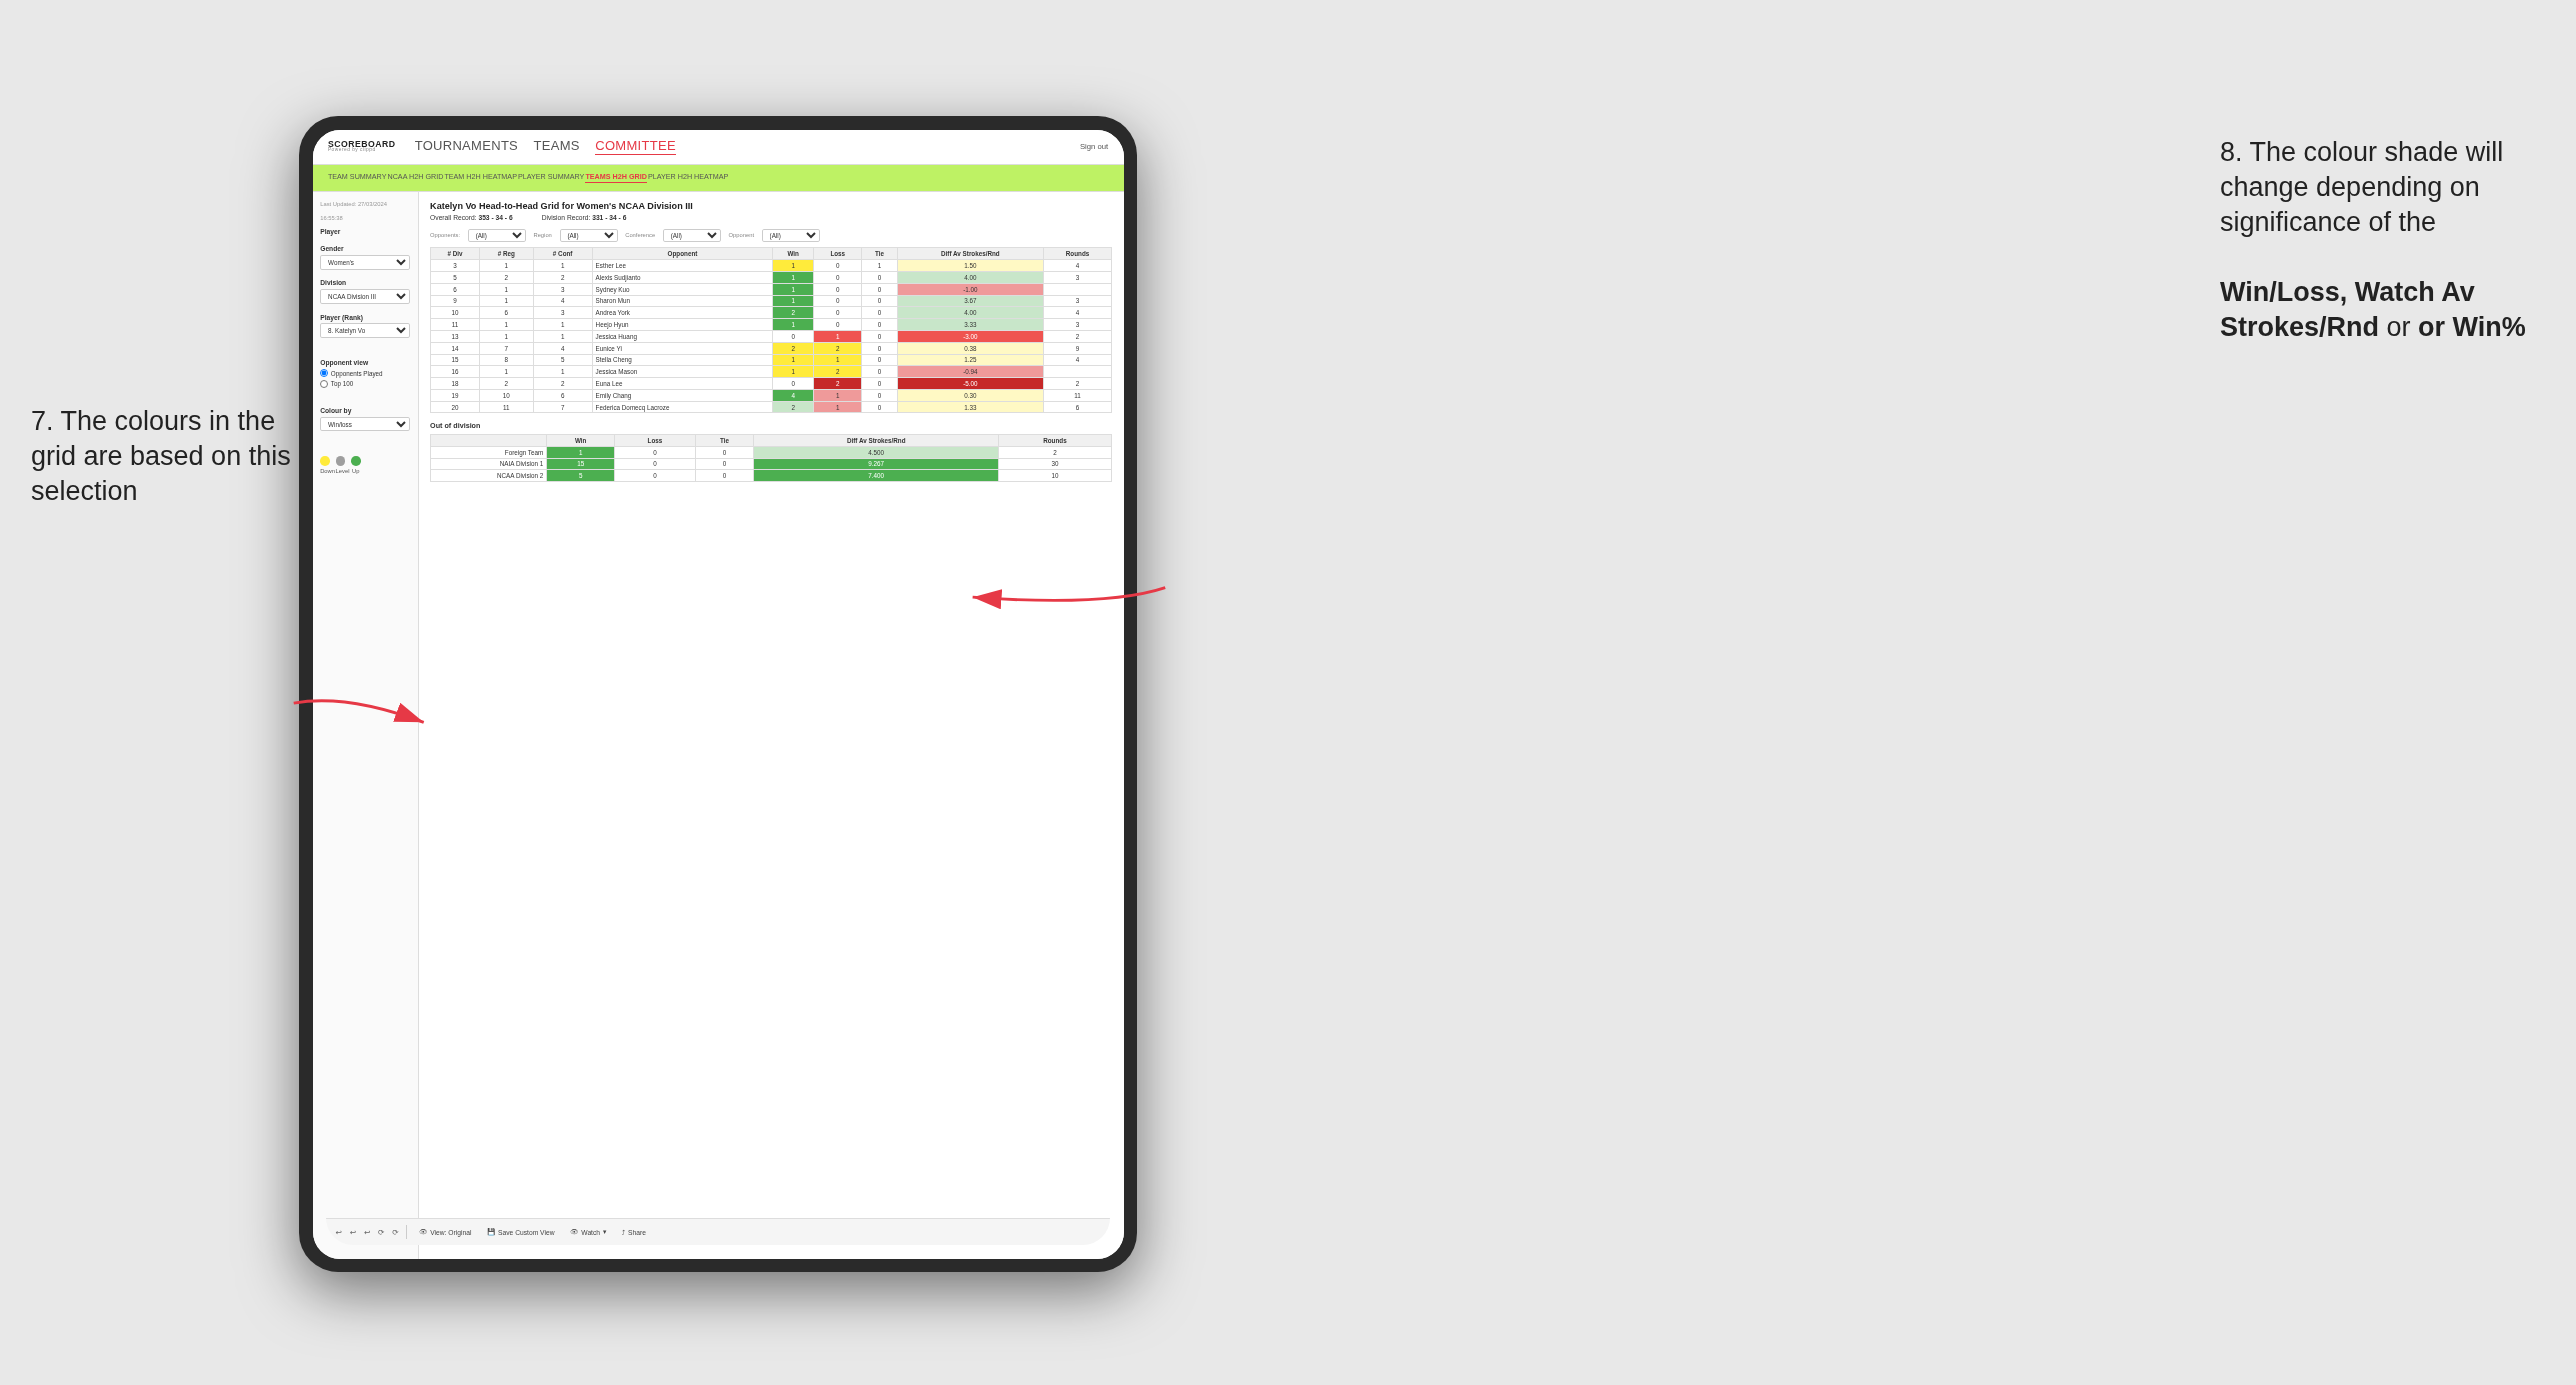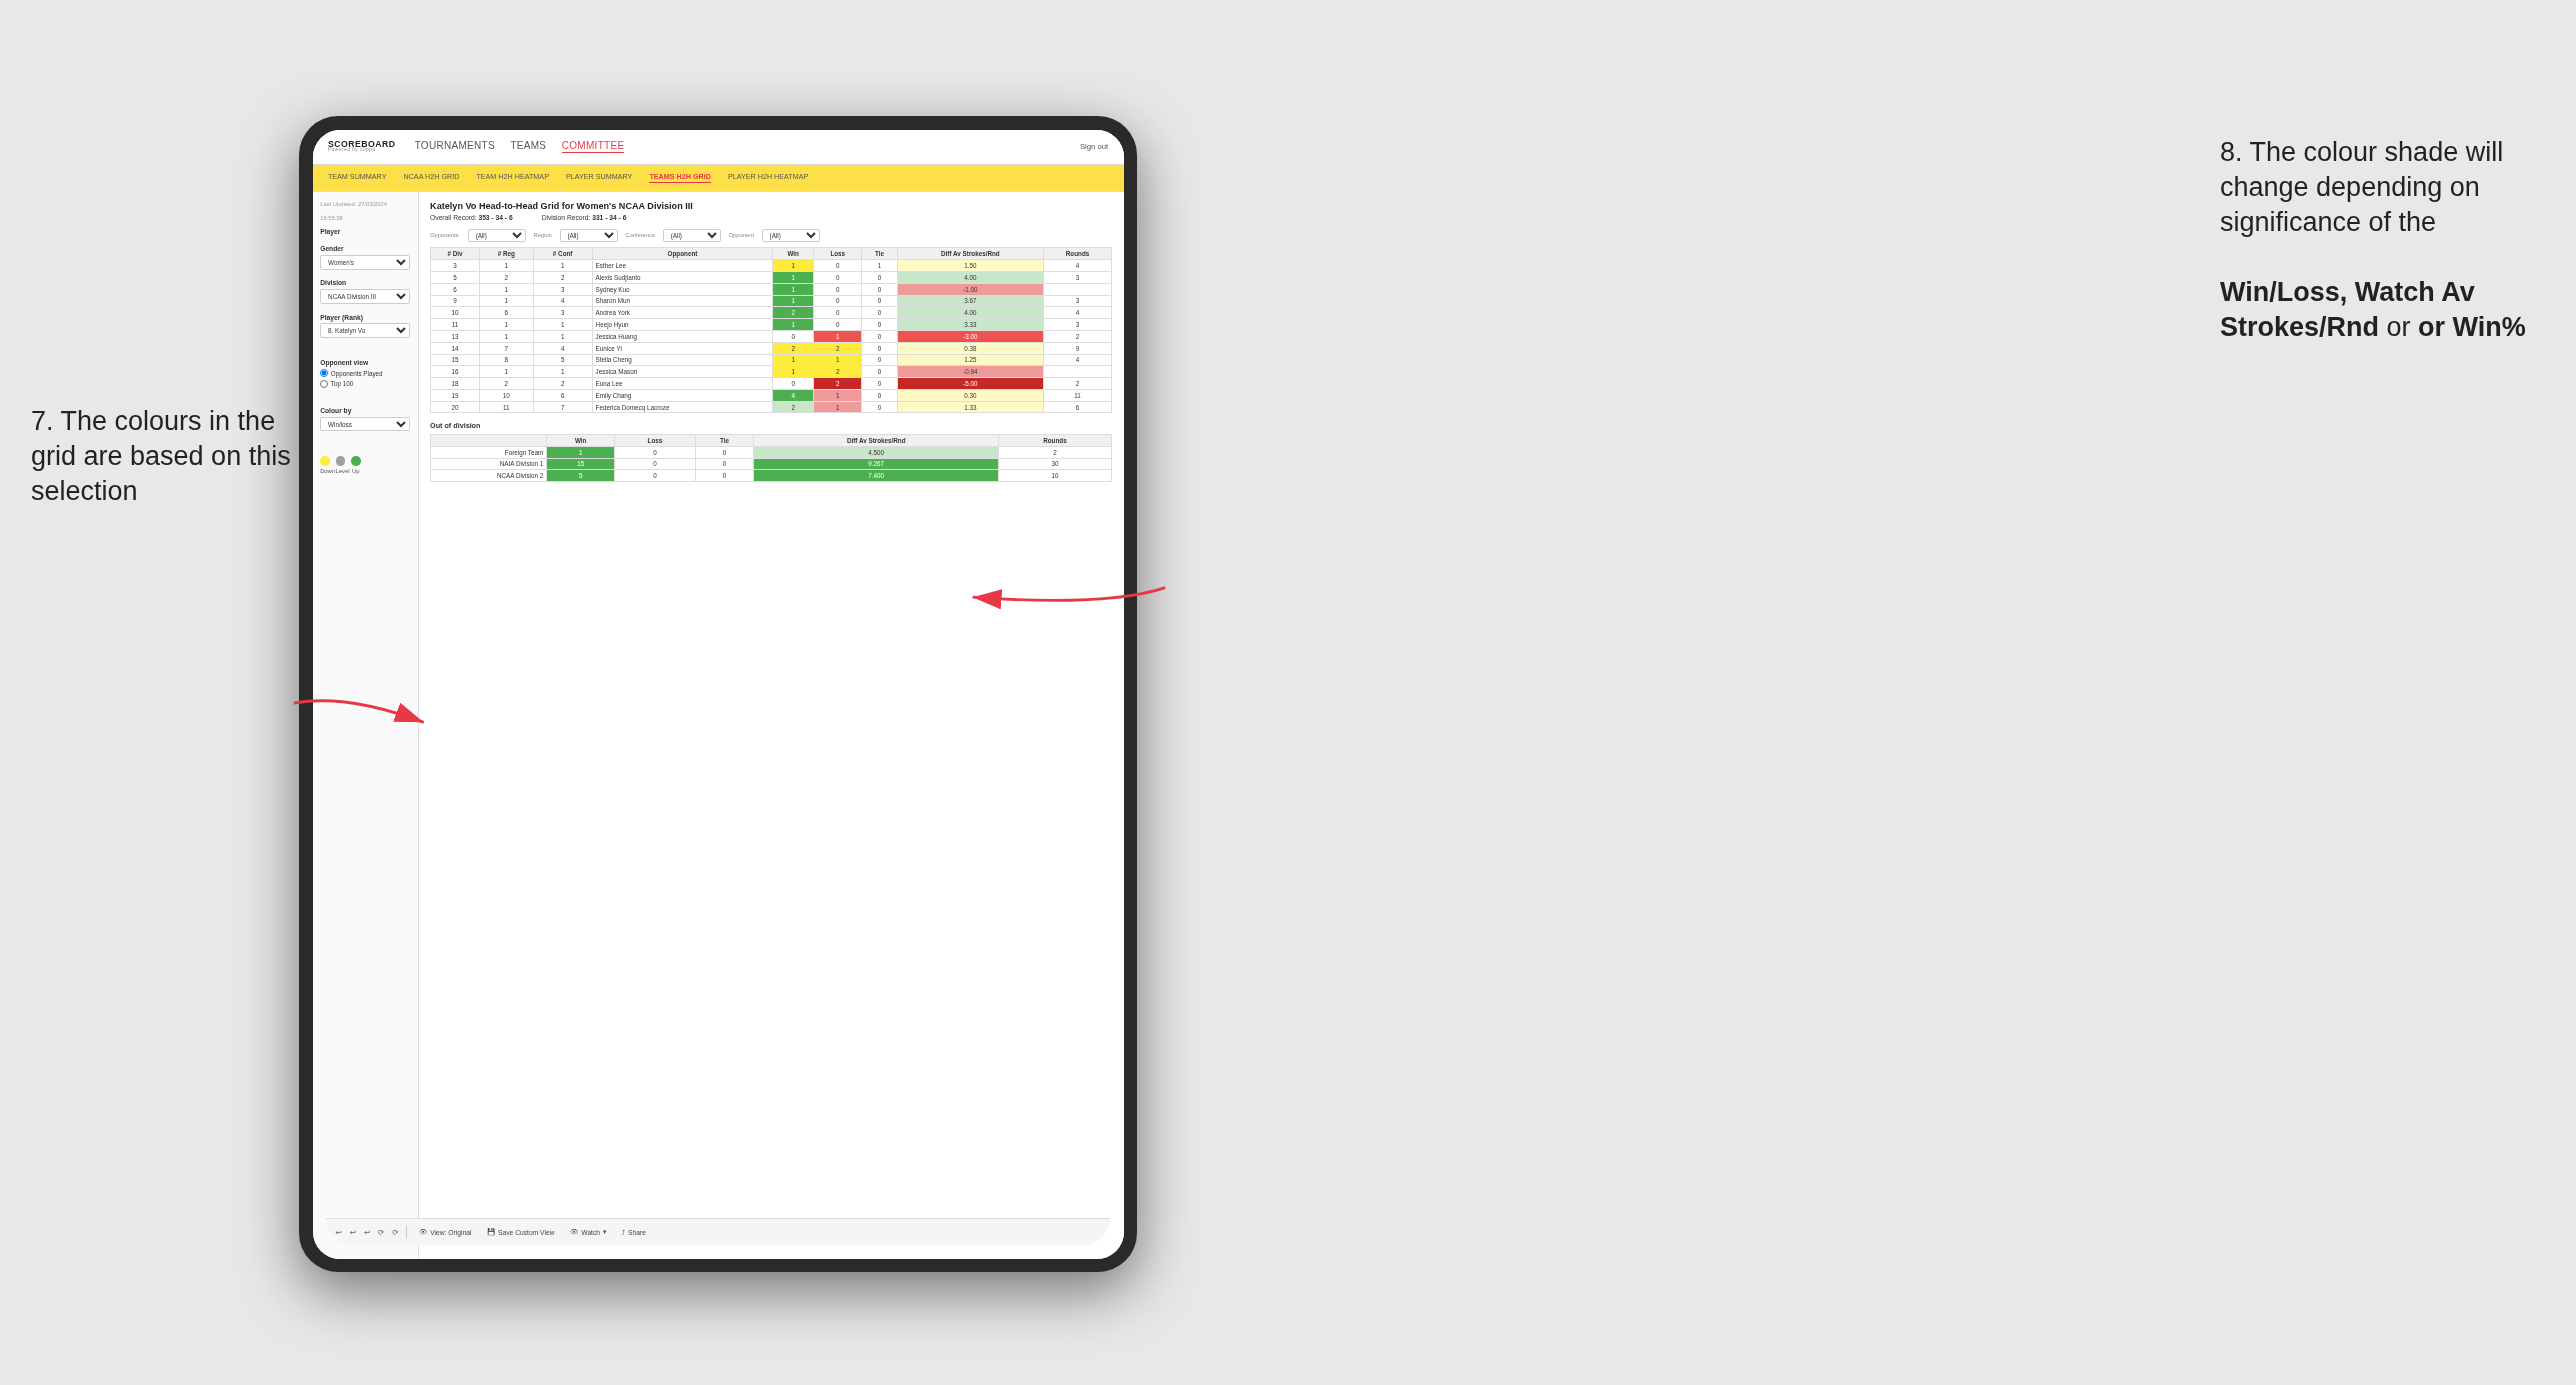--- a/index.html
+++ b/index.html
@@ -61,48 +61,48 @@
       display: block;
     }
 
     .nav-links {
       display: flex;
       gap: 15.4px;
       flex: 1;
     }
 
     .nav-link {
-      font-size: 10px;
+      font-size: 13px;
       color: #555;
       text-decoration: none;
       letter-spacing: 0.3px;
       padding-bottom: 1.9px;
       cursor: pointer;
     }
 
     .nav-link.active {
       color: #e63946;
       border-bottom: 1.9px solid #e63946;
     }
 
     .nav-right {
       font-size: 7.7px;
       color: #555;
       padding-left: 48px;
     }
 
     
     .sub-nav {
-      background: #fde047;
+      background: #bef264;
       border-bottom: 1px solid #ddd;
       padding: 0 15.4px;
       display: flex;
       align-items: center;
       height: 27px;
-      gap: 17px;
+      gap: 1px;
     }
 
     .sub-nav-link {
       font-size: 7.2px;
       color: #555;
       cursor: pointer;
       padding-bottom: 1.9px;
     }
 
     .sub-nav-link.active {

